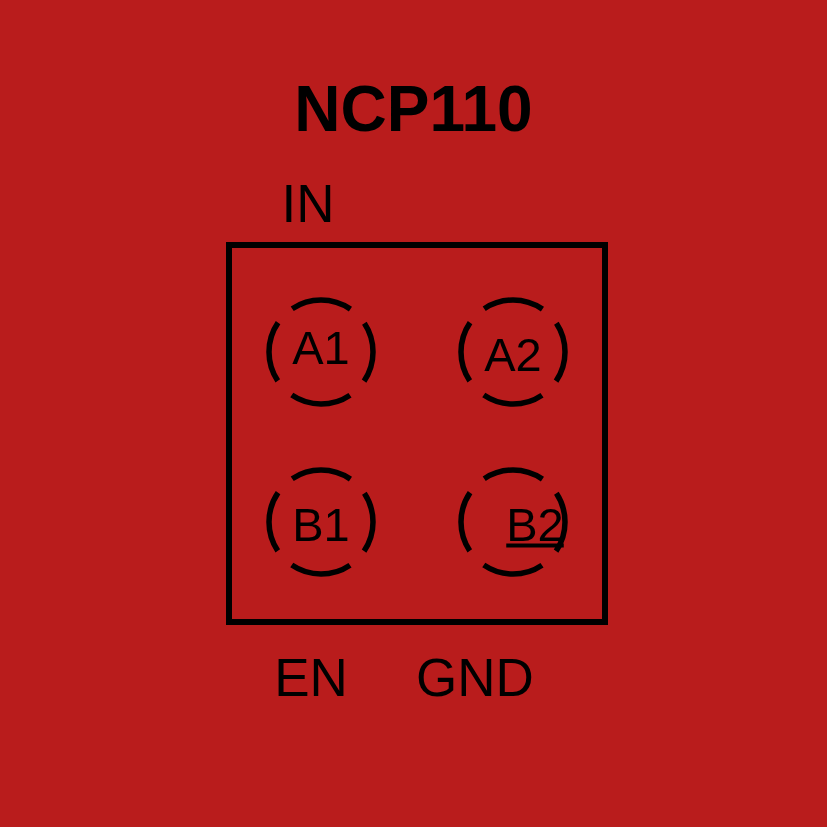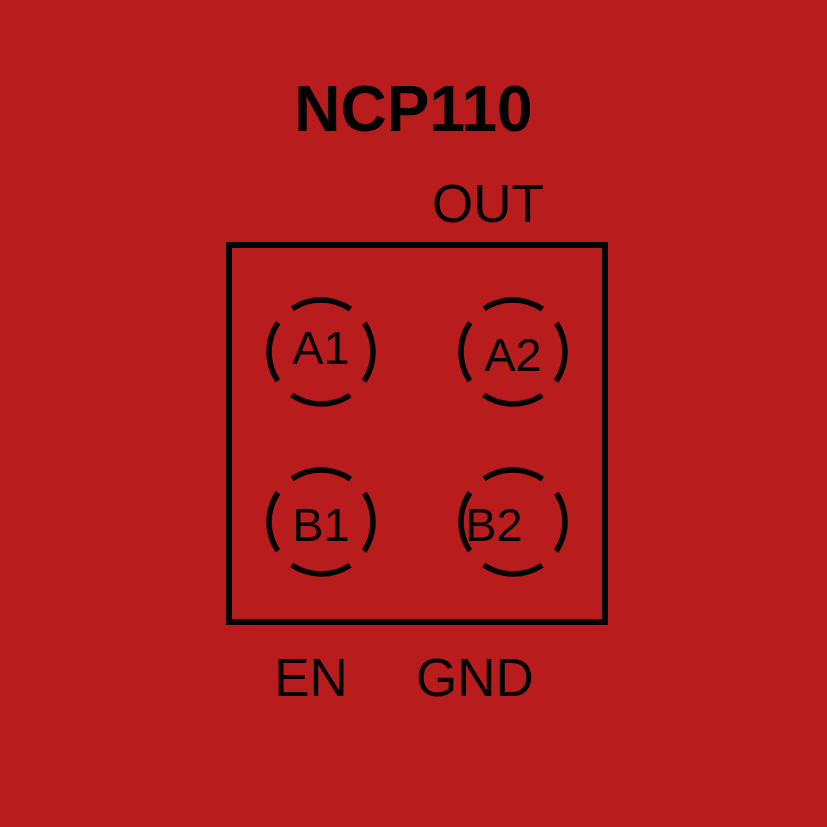--- a/index.html
+++ b/index.html
@@ -69,31 +69,31 @@
     position: absolute;
     font-size: 47px;
     font-weight: 400;
     line-height: 1;
     white-space: nowrap;
     transform: translate(-50%, -50%);
   }
   .ball-label.a1 { left: 321px; top: 347px; }
   .ball-label.a2 { left: 513px; top: 354px; }
   .ball-label.b1 { left: 321px; top: 524px; text-align: right; }
-  .ball-label.b2 { left: 494px; top: 524px; }
+  .ball-label.b2 { left: 535px; top: 524px; text-decoration: underline; }
 </style>
 </head>
 <body>
 
 <div class="canvas">
 
   <div class="title">NCP110</div>
 
+  <div class="pin-label in">IN</div>
 
-  <div class="pin-label out">OUT</div>
 
   <div class="package-box"></div>
 
   <svg class="balls-svg" viewBox="0 0 827 827" aria-hidden="true">
     <circle class="ball-outline" cx="321" cy="352" r="52"></circle>
     <circle class="ball-outline" cx="513" cy="352" r="52"></circle>
     <circle class="ball-outline" cx="321" cy="522" r="52"></circle>
     <circle class="ball-outline" cx="513" cy="522" r="52"></circle>
   </svg>
 

